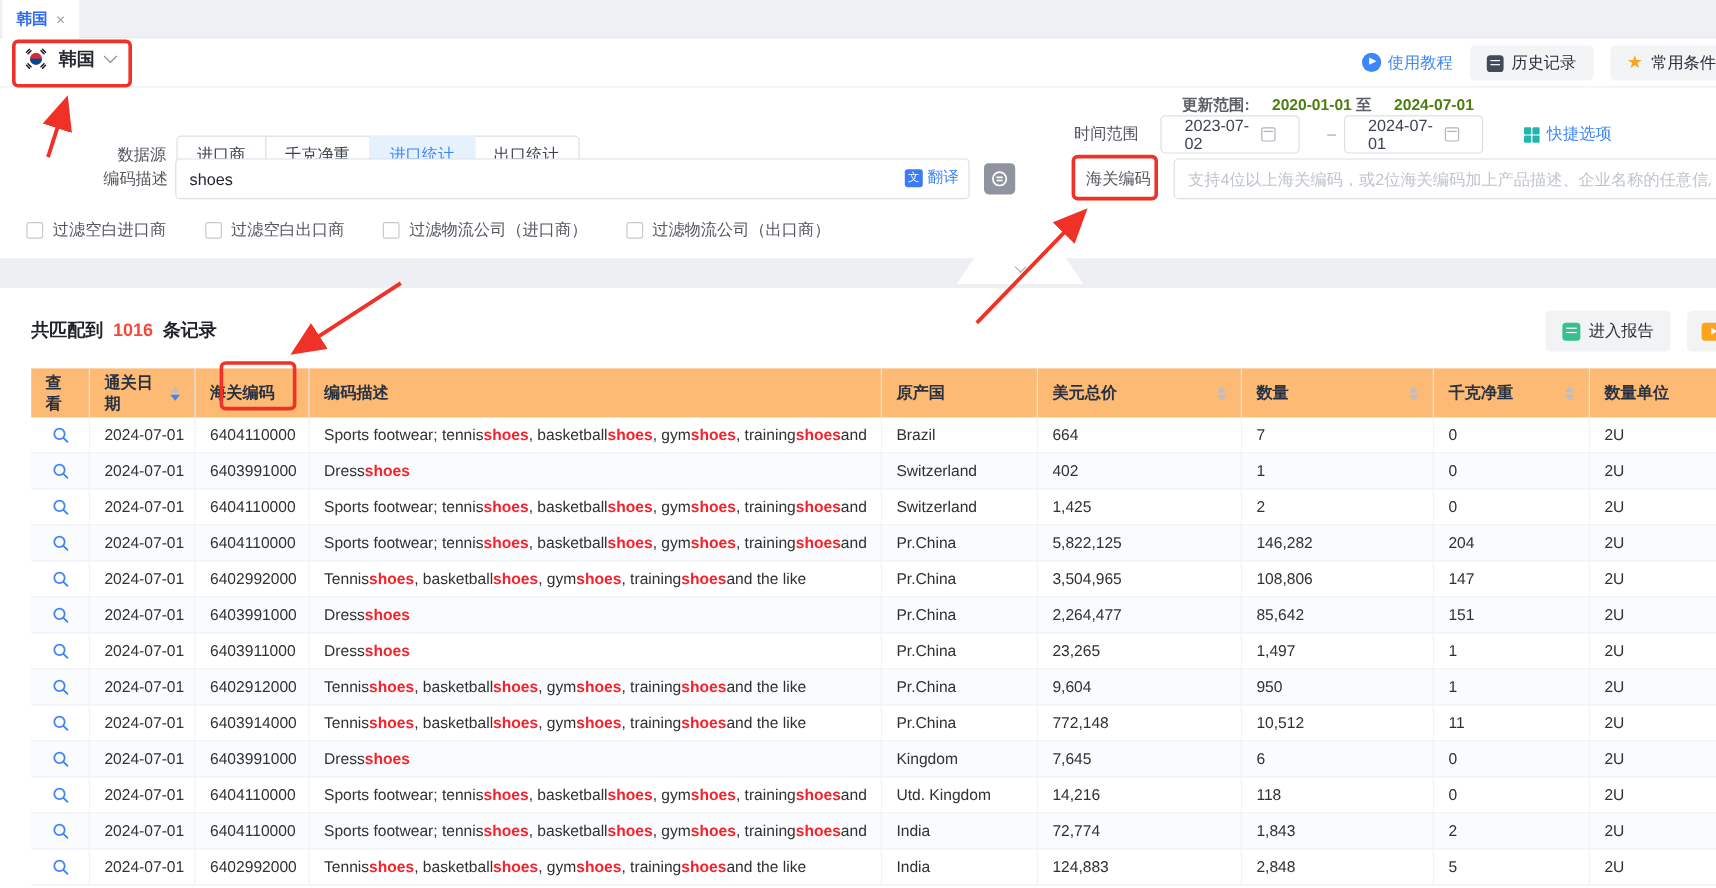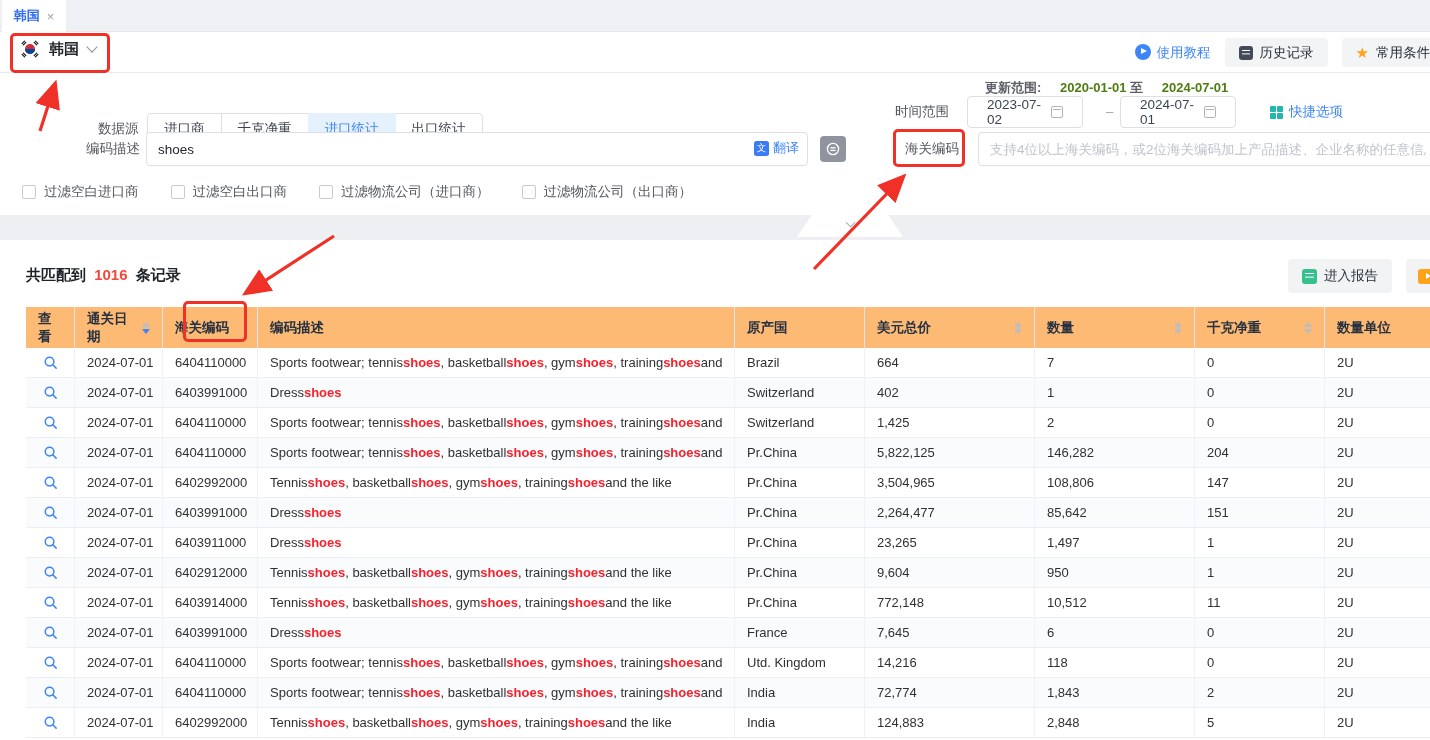--- a/index.html
+++ b/index.html
@@ -431,21 +431,21 @@
           <div class="trow">
             <div class="td view">
               <svg width="15" height="15" viewBox="0 0 16 16">
                 <circle cx="7" cy="7" r="4.6" fill="none" stroke="#3e86f7" stroke-width="1.6"></circle>
                 <line x1="10.5" y1="10.5" x2="14" y2="14" stroke="#3e86f7" stroke-width="1.6" stroke-linecap="round"></line>
               </svg>
             </div>
             <div class="td">2024-07-01</div>
             <div class="td">6403991000</div>
             <div class="td">Dress <span class="hl">shoes</span></div>
-            <div class="td">France</div>
+            <div class="td">Kingdom</div>
             <div class="td">7,645</div>
             <div class="td">6</div>
             <div class="td">0</div>
             <div class="td">2U</div>
           </div>
           <div class="trow">
             <div class="td view">
               <svg width="15" height="15" viewBox="0 0 16 16">
                 <circle cx="7" cy="7" r="4.6" fill="none" stroke="#3e86f7" stroke-width="1.6"></circle>
                 <line x1="10.5" y1="10.5" x2="14" y2="14" stroke="#3e86f7" stroke-width="1.6" stroke-linecap="round"></line>

